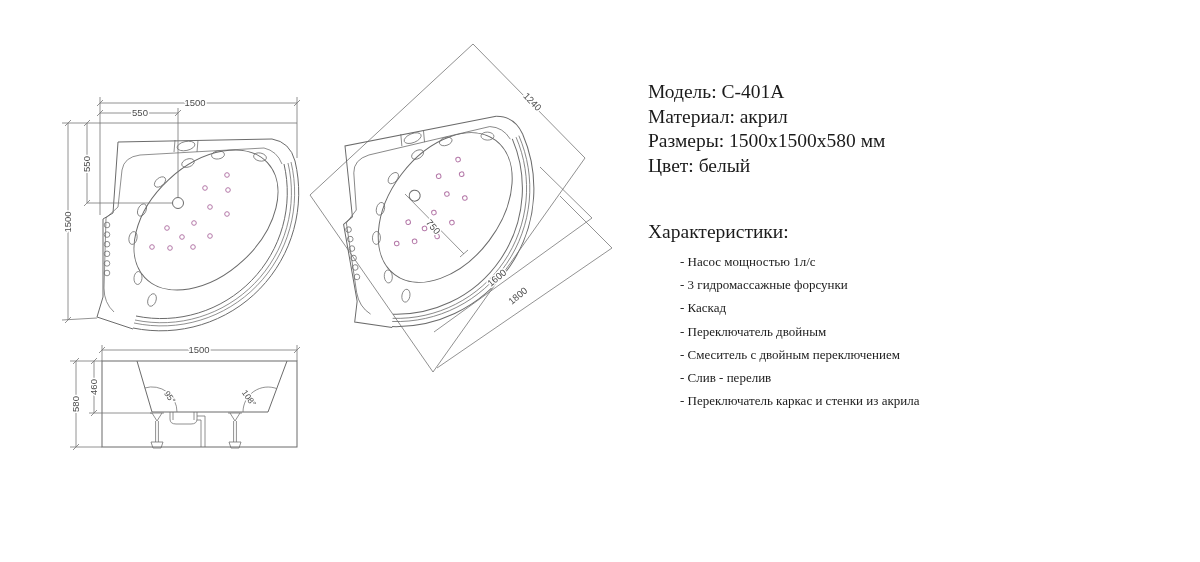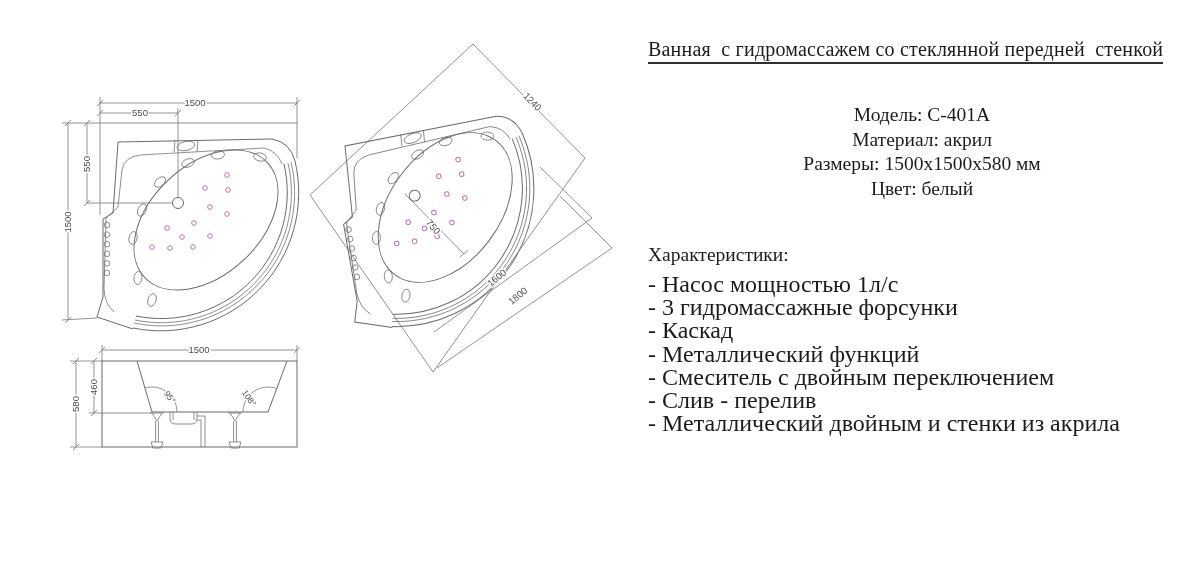--- a/index.html
+++ b/index.html
@@ -11,23 +11,23 @@
   .thin{stroke-width:0.75;}
   .dim{fill:none;stroke:#777;stroke-width:0.8;}
   .jetdot{fill:#ffffff;stroke:#b478a8;stroke-width:1;}
   text.dimtxt{font-family:"Liberation Sans", sans-serif;font-size:9.5px;fill:#4c4c4c;
       text-anchor:middle;paint-order:stroke;stroke:#ffffff;stroke-width:3px;stroke-linejoin:round;}
   text.angtxt{font-size:8.5px;}
   
   .right-panel{position:absolute;left:648px;top:38px;width:548px;}
   .title{font-size:20px;letter-spacing:0.2px;white-space:pre-wrap;font-weight:normal;margin:0;}
   .title span{border-bottom:2px solid #2e2e2e;padding-bottom:2px;}
-  .product-info{margin-top:42px;font-size:19.5px;line-height:24.5px;text-align:center;}
+  .product-info{margin-top:42px;font-size:19.5px;line-height:24.5px;}
   .features-heading{margin-top:42px;font-size:19.5px;line-height:24px;}
-  .feature-list{margin-top:6px;font-size:24px;line-height:23.2px;}
+  .feature-list{margin-top:6px;font-size:13px;line-height:23.2px;margin-left:32px;}
 </style>
 </head>
 <body>
 
 <div class="stage">
 
   <svg class="drawing" width="650" height="562" viewBox="0 0 650 562">
     <defs>
       <g id="tub">
 
@@ -143,35 +143,34 @@
       </g>
       <text class="dimtxt" x="199" y="353">1500</text>
       <text class="dimtxt" x="76" y="407" transform="rotate(-90 76 404)">580</text>
       <text class="dimtxt" x="94" y="390" transform="rotate(-90 94 387)">460</text>
       <text class="dimtxt angtxt" x="170" y="400" transform="rotate(55 170 397)">95°</text>
       <text class="dimtxt angtxt" x="249" y="401" transform="rotate(55 249 398)">108°</text>
     </g>
   </svg>
 
   <div class="right-panel">
-    <h1 class="title"><span>Ванная  с гидромассажем со стеклянной передней  стенкой</span></h1>
 
     <div class="product-info">
       <div>Модель: C-401A</div>
       <div>Материал: акрил</div>
       <div>Размеры: 1500x1500x580 мм</div>
       <div>Цвет: белый</div>
     </div>
 
     <div class="features-heading">Характеристики:</div>
 
     <div class="feature-list">
       <div>- Насос мощностью 1л/с</div>
       <div>- 3 гидромассажные форсунки</div>
       <div>- Каскад</div>
-      <div>- Металлический функций</div>
+      <div>- Переключатель двойным</div>
       <div>- Смеситель с двойным переключением</div>
       <div>- Слив - перелив</div>
-      <div>- Металлический двойным и стенки из акрила</div>
+      <div>- Переключатель каркас и стенки из акрила</div>
     </div>
   </div>
 
 </div>
 
 </body></html>

